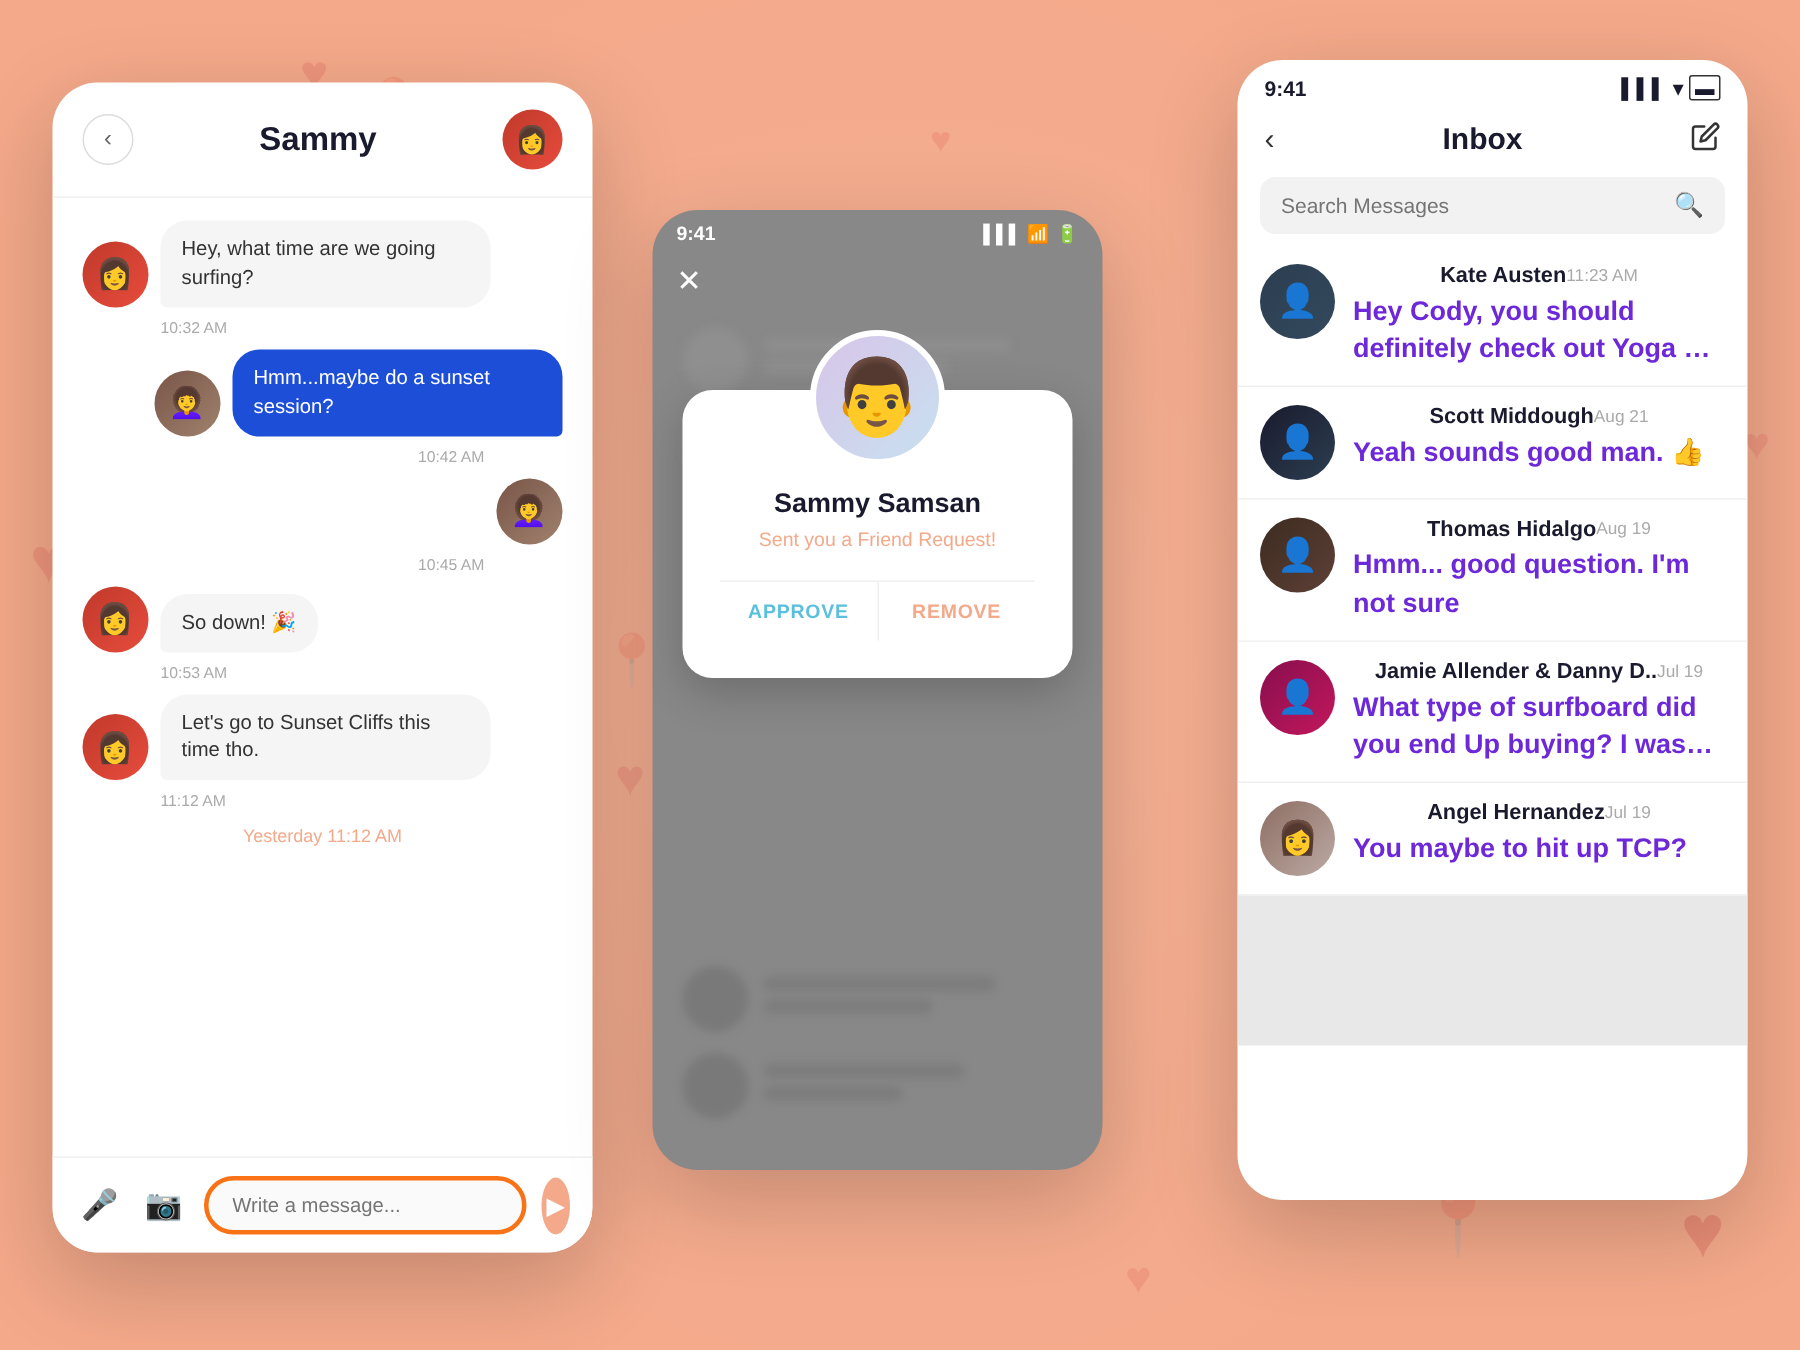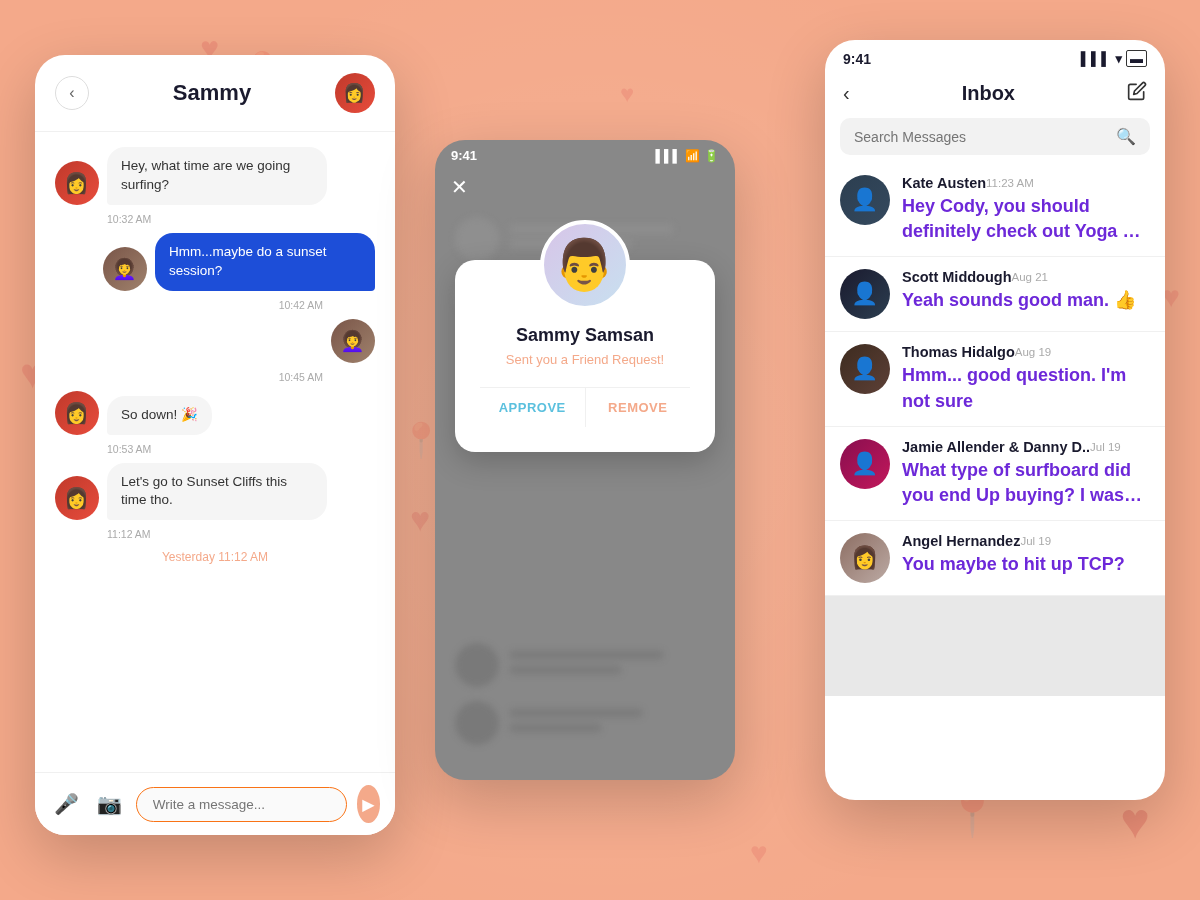--- a/index.html
+++ b/index.html
@@ -166,21 +166,21 @@
       background: none;
       border: none;
       color: #f4a98a;
       font-size: 20px;
       cursor: pointer;
       padding: 4px;
     }
 
     .chat-input {
       flex: 1;
-      border: 1px solid #f97316;
+      border: 3px solid #f97316;
       border-radius: 25px;
       padding: 9px 16px;
       font-size: 13.5px;
       color: #aaa;
       outline: none;
       background: #fafafa;
     }
 
     .send-btn {
       width: 38px;
@@ -425,21 +425,21 @@
       overflow: hidden;
     }
 
     .inbox-content {
       flex: 1;
       min-width: 0;
     }
 
     .inbox-name-row {
       display: flex;
-      justify-content: flex-start;
+      justify-content: center;
       align-items: center;
       margin-bottom: 3px;
     }
 
     .inbox-name {
       font-size: 14.5px;
       font-weight: 600;
       color: #1a1a2e;
     }
 

